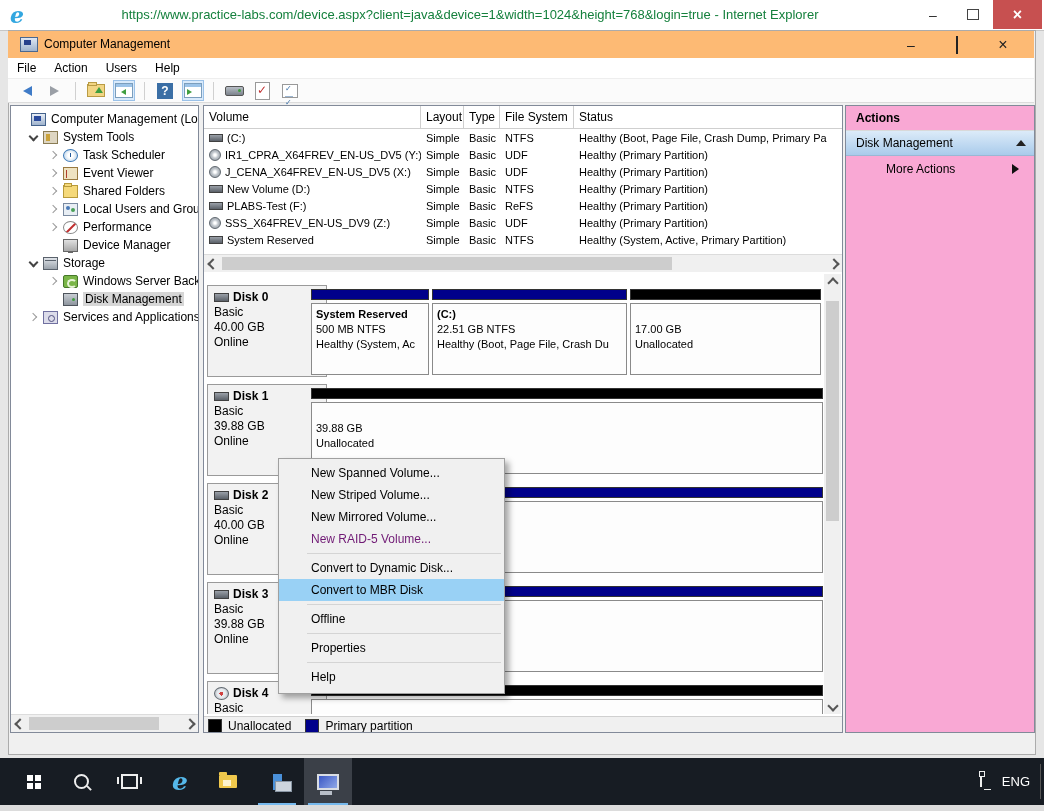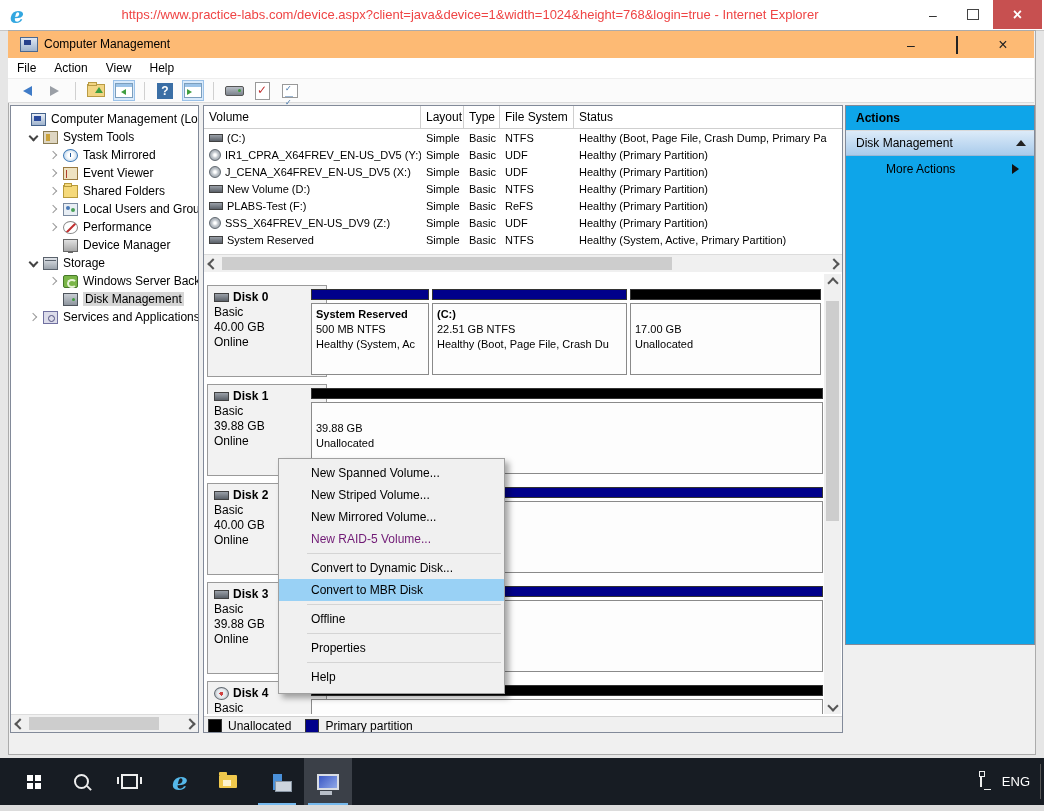--- a/index.html
+++ b/index.html
@@ -4,21 +4,21 @@
 <style>
   html,body{margin:0;padding:0;background:#cfcfcf;}
   #screen{position:relative;width:1044px;height:811px;background:#e6e6e6;overflow:hidden;
           font-family:"Liberation Sans","DejaVu Sans",sans-serif;font-size:11px;color:#000;}
   .abs{position:absolute;}
 
   
   .ie-bar{left:0;top:0;width:1044px;height:30px;background:#fff;border-bottom:1px solid #c6c6c6;}
   .ie-logo{left:10px;top:3px;width:22px;height:24px;font-family:"DejaVu Serif",serif;font-style:italic;
            font-weight:bold;font-size:22px;color:#33a7e0;line-height:24px;}
-  .ie-url{left:0;top:0;width:940px;height:30px;line-height:30px;text-align:center;font-size:13px;color:#ef4444;
+  .ie-url{left:0;top:0;width:940px;height:30px;line-height:30px;text-align:center;font-size:13px;color:#15803d;
           white-space:nowrap;overflow:hidden;}
   .ie-btns{right:2px;top:0;height:29px;display:flex;align-items:stretch;}
   .cap-btn{width:40px;display:flex;align-items:center;justify-content:center;color:#333;font-size:14px;}
   .cap-max-glyph{width:10px;height:9px;border:1px solid #444;}
   .ie-close{width:49px;background:#c75050;color:#fff;font-size:16px;font-weight:bold;}
 
   
   .cm-window{left:8px;top:30px;width:1028px;height:725px;background:#f0f0f0;border:1px solid #ababab;box-sizing:border-box;}
   .cm-titlebar{left:8px;top:31px;width:1026px;height:27px;background:#fdba74;}
   .cm-title-icon{left:12px;top:6px;width:16px;height:13px;background:linear-gradient(#dfe7f2,#9fb3cd);border:1px solid #4a6890;}
@@ -46,21 +46,21 @@
   .ic-console.r::after{border-right:none;border-left:5px solid #3f9e3f;}
   .ic-help{width:16px;height:16px;background:#3a6ea5;color:#fff;font-weight:bold;font-size:12px;line-height:16px;text-align:center;}
   .ic-disktool{width:17px;height:8px;background:linear-gradient(#b8bec6,#7c838c);border:1px solid #555;border-radius:2px;position:relative;}
   .ic-disktool::after{content:"";position:absolute;right:2px;top:2px;width:3px;height:3px;background:#3f9e3f;border-radius:50%;}
   .ic-checkdoc{width:13px;height:16px;background:#fff;border:1px solid #999;color:#c03030;font-size:12px;font-weight:bold;line-height:15px;text-align:center;}
   .ic-tasklist{width:16px;height:14px;background:#fff;border:1px solid #999;position:relative;font-size:8px;color:#3a6ea5;line-height:7px;padding-left:2px;box-sizing:border-box;}
 
   
   .tree-panel{left:10px;top:105px;width:189px;height:628px;background:#fff;border:1px solid #828a99;box-sizing:border-box;overflow:hidden;}
   .center-panel{left:203px;top:105px;width:640px;height:628px;background:#fff;border:1px solid #828a99;box-sizing:border-box;overflow:hidden;}
-  .actions-panel{left:845px;top:105px;width:190px;height:540px;background:#0ea5e9;border:1px solid #828a99;box-sizing:border-box;}
+  .actions-panel{left:845px;top:105px;width:190px;height:628px;background:#f9a8d4;border:1px solid #828a99;box-sizing:border-box;}
 
   
   .trow{position:absolute;left:0;width:260px;height:18px;display:flex;align-items:center;font-size:12px;white-space:nowrap;}
   .trow.sel .tlabel{background:#d6d6d6;padding:0 2px;}
   .chev{width:14px;height:14px;position:relative;flex:0 0 14px;}
   .chev.col::before{content:"";position:absolute;left:3px;top:4px;width:5px;height:5px;border-top:1px solid #9a9a9a;border-right:1px solid #9a9a9a;transform:rotate(45deg);}
   .chev.exp::before{content:"";position:absolute;left:3px;top:3px;width:5px;height:5px;border-top:2px solid #444;border-right:2px solid #444;transform:rotate(135deg);}
   .ti{width:15px;height:13px;position:relative;flex:0 0 15px;margin:0 5px 0 2px;box-sizing:border-box;}
   .i-computer{background:linear-gradient(#e8eef6,#9fb3cd);border:1px solid #44628c;}
   .i-computer::after{content:"";position:absolute;left:2px;top:2px;width:7px;height:5px;background:#2a4a9c;}
@@ -199,21 +199,21 @@
     <div class="abs cm-btns">
       <span class="cm-btn">–</span>
       <span class="cm-btn"><span class="cm-restore"></span></span>
       <span class="cm-btn" style="font-size:16px;">×</span>
     </div>
   </div>
 
   <div class="abs cm-menubar">
     <span class="menu-item">File</span>
     <span class="menu-item">Action</span>
-    <span class="menu-item">View</span>
+    <span class="menu-item">Users</span>
     <span class="menu-item">Help</span>
   </div>
 
   <div class="abs cm-toolbar">
     <span class="tbtn">
         <span class="arr-back"></span>
       </span>
     <span class="tbtn">
         <span class="arr-fwd"></span>
       </span>
@@ -250,21 +250,21 @@
       <span class="tlabel">Computer Management (Local)</span>
     </div>
     <div class="trow" style="top:22px;padding-left:16px;">
       <span class="chev exp"></span>
         <span class="ti i-systools"></span>
       <span class="tlabel">System Tools</span>
     </div>
     <div class="trow" style="top:40px;padding-left:36px;">
       <span class="chev col"></span>
         <span class="ti i-clock"></span>
-      <span class="tlabel">Task Mirrored</span>
+      <span class="tlabel">Task Scheduler</span>
     </div>
     <div class="trow" style="top:58px;padding-left:36px;">
       <span class="chev col"></span>
         <span class="ti i-book"></span>
       <span class="tlabel">Event Viewer</span>
     </div>
     <div class="trow" style="top:76px;padding-left:36px;">
       <span class="chev col"></span>
         <span class="ti i-sharedfolders"></span>
       <span class="tlabel">Shared Folders</span>

